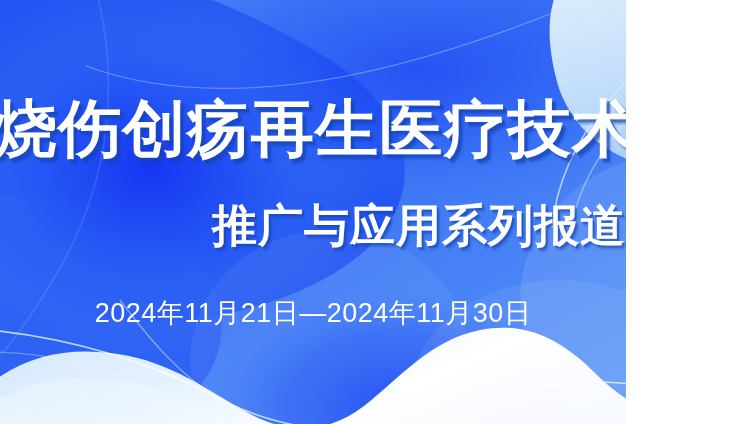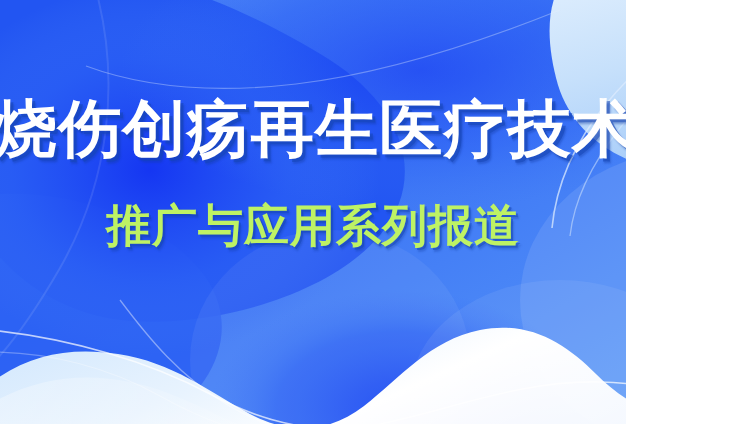--- a/index.html
+++ b/index.html
@@ -53,22 +53,22 @@
        4px 5px 2px rgba(18, 58, 160, 0.35);
     font-family: "Liberation Sans", "DejaVu Sans", sans-serif;
     transform: scaleX(1.02);
   }
 
   .title-sub {
     position: absolute;
     top: 203px;
     left: 0;
     right: 0;
-    text-align: center;
-    color: #bef264;
+    text-align: right;
+    color: #ffffff;
     font-size: 45px;
     line-height: 1;
     font-weight: 700;
     letter-spacing: 1px;
     white-space: nowrap;
     text-shadow:
        2px 2px 0 rgba(22, 70, 180, 0.5),
        3px 4px 2px rgba(18, 58, 160, 0.3);
     font-family: "Liberation Sans", "DejaVu Sans", sans-serif;
   }
@@ -196,15 +196,16 @@
 
       <path fill="none" stroke="#ffffff" stroke-opacity="0.10" stroke-width="2" d="M 96 -10 C 120 80, 110 180, 60 268 C 30 320, 6 352, -16 372"></path>
     </g>
   </svg>
 
   <div class="content">
     <div class="title-main">烧伤创疡再生医疗技术</div>
 
     <div class="title-sub">推广与应用系列报道</div>
 
+    <div class="date-line">2024年11月21日—2024年11月30日</div>
   </div>
 
 </div>
 
 </body></html>

